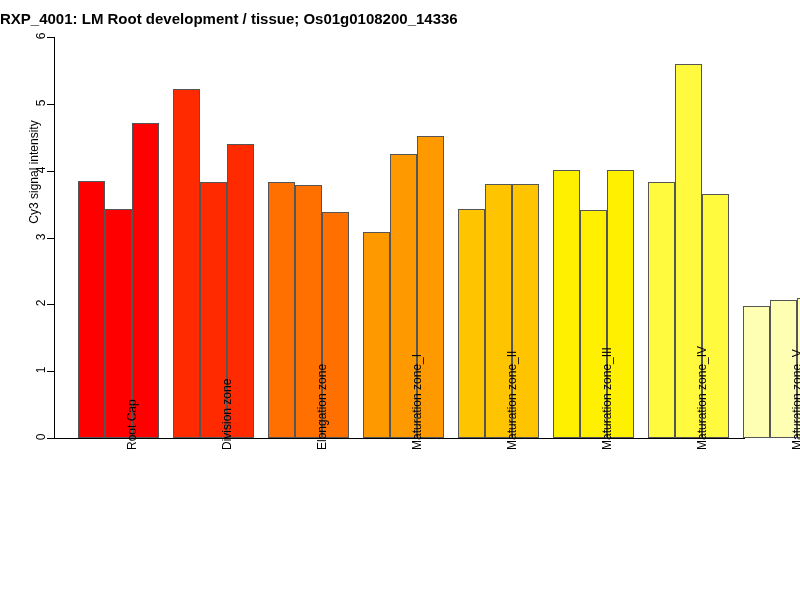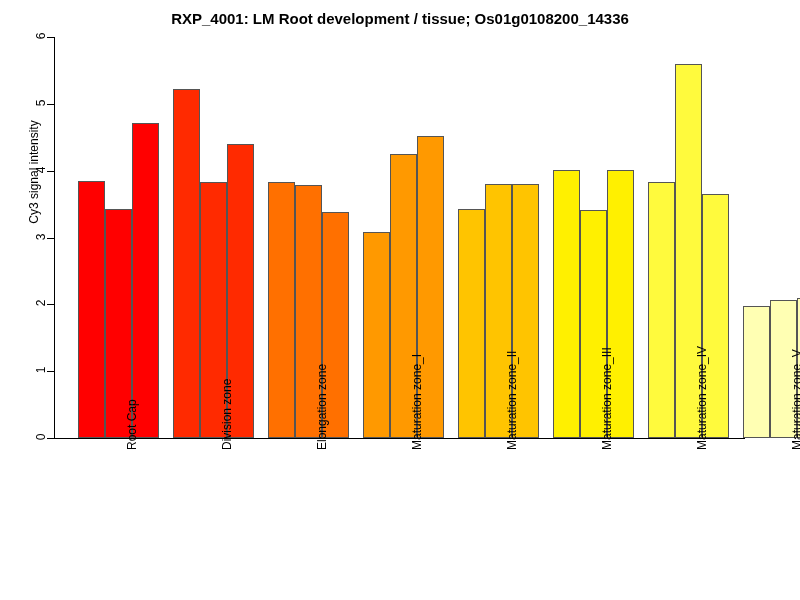--- a/index.html
+++ b/index.html
@@ -8,21 +8,20 @@
     background:#ffffff;
     font-family:"Liberation Sans", sans-serif;
     overflow:hidden;
     position:relative;
   }
   #chart-root{position:absolute;left:0;top:0;width:800px;height:600px;}
 
   .chart-title{
     position:absolute;
     left:0;top:10px;width:800px;
-    text-align:center;
     font-size:15px;
     font-weight:bold;
     color:#000;
     letter-spacing:0px;
   }
 
   
   .y-axis-line{
     position:absolute;
     left:54px;top:37px;

